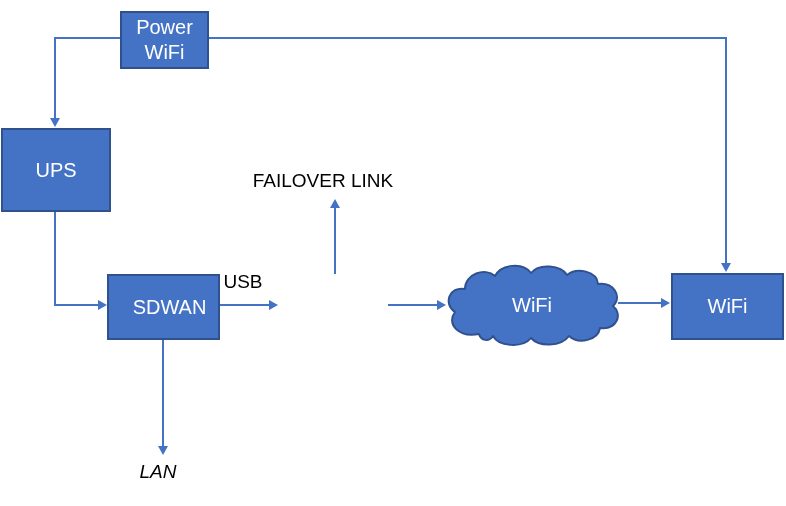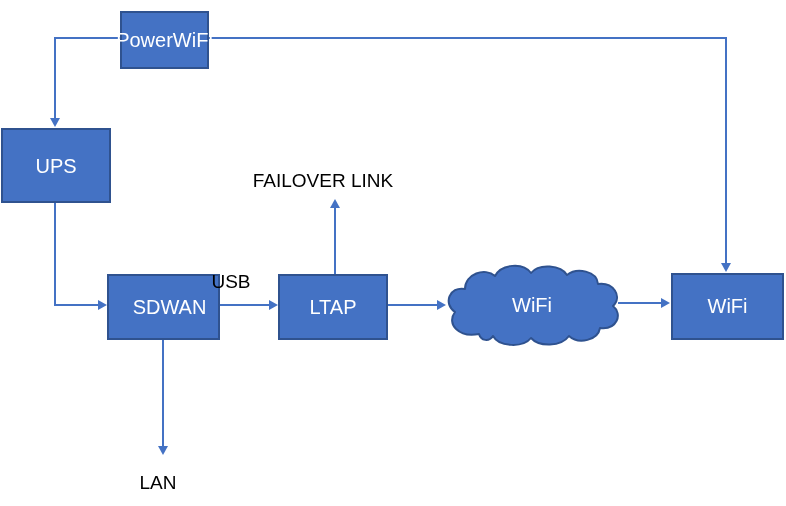--- a/index.html
+++ b/index.html
@@ -19,20 +19,21 @@
     background: var(--background);
     font-family: "Liberation Sans", sans-serif;
     overflow: hidden;
   }
   .node {
     position: absolute;
     background: var(--node-fill);
     border: 2px solid var(--node-border);
     color: var(--node-text);
     display: flex;
+    flex-direction: column;
     align-items: center;
     justify-content: center;
     font-size: 20px;
     line-height: 26px;
     text-align: center;
   }
   .line {
     position: absolute;
     background: var(--connector);
   }
@@ -102,31 +103,28 @@
   <div class="arr right" style="left:661px; top:298px;"></div>
 
   <div class="line v" style="left:725px; top:37px; height:227px;"></div>
   <div class="arr down" style="left:721px; top:263px;"></div>
 
   <div class="node" style="left:120px; top:11px; width:89px; height:58px; line-height:25px;">
     <span>Power</span>
     <span>WiFi</span>
   </div>
 
-  <div class="node" style="left:1px; top:128px; width:110px; height:75px;">
+  <div class="node" style="left:1px; top:128px; width:110px; height:84px;">
     <span>UPS</span>
   </div>
 
   <div class="node" style="left:107px; top:274px; width:113px; height:66px;padding-left:12px;">
     <span>SDWAN</span>
   </div>
 
-  <div class="node" style="left:278px; top:274px; width:110px; height:66px;">
-    <span>LTAP</span>
-  </div>
 
   <div class="node" style="left:671px; top:273px; width:113px; height:67px; line-height:27px;">
     <span>WiFi</span>
   </div>
 
   <div class="cloud-wrap">
     <svg width="182" height="86" viewBox="0 0 182 86">
       <path d="M 38 72
                C 18 76 5 62 14 50
                C 2 42 8 24 24 27
@@ -137,17 +135,17 @@
                C 172 20 182 34 172 44
                C 182 52 176 68 159 66
                C 157 78 138 83 128 74
                C 120 85 98 85 90 76
                C 82 86 58 85 52 74
                C 48 80 40 79 38 72 Z" style="fill: var(--node-fill); stroke: var(--node-border); stroke-width: 2; stroke-linejoin: round;"></path>
     </svg>
     <div class="cloud-label">WiFi</div>
   </div>
 
-  <div class="edge-label" style="left:206px; top:271px; width:50px;">USB</div>
+  <div class="edge-label" style="left:218px; top:271px; width:50px;">USB</div>
   <div class="edge-label" style="left:248px; top:170px; width:150px;">FAILOVER LINK</div>
-  <div class="edge-label" style="left:133px; top:472px; width:50px;">LAN</div>
+  <div class="edge-label" style="left:133px; top:461px; width:50px;font-style:italic;">LAN</div>
 
 </div>
 
 </body></html>

